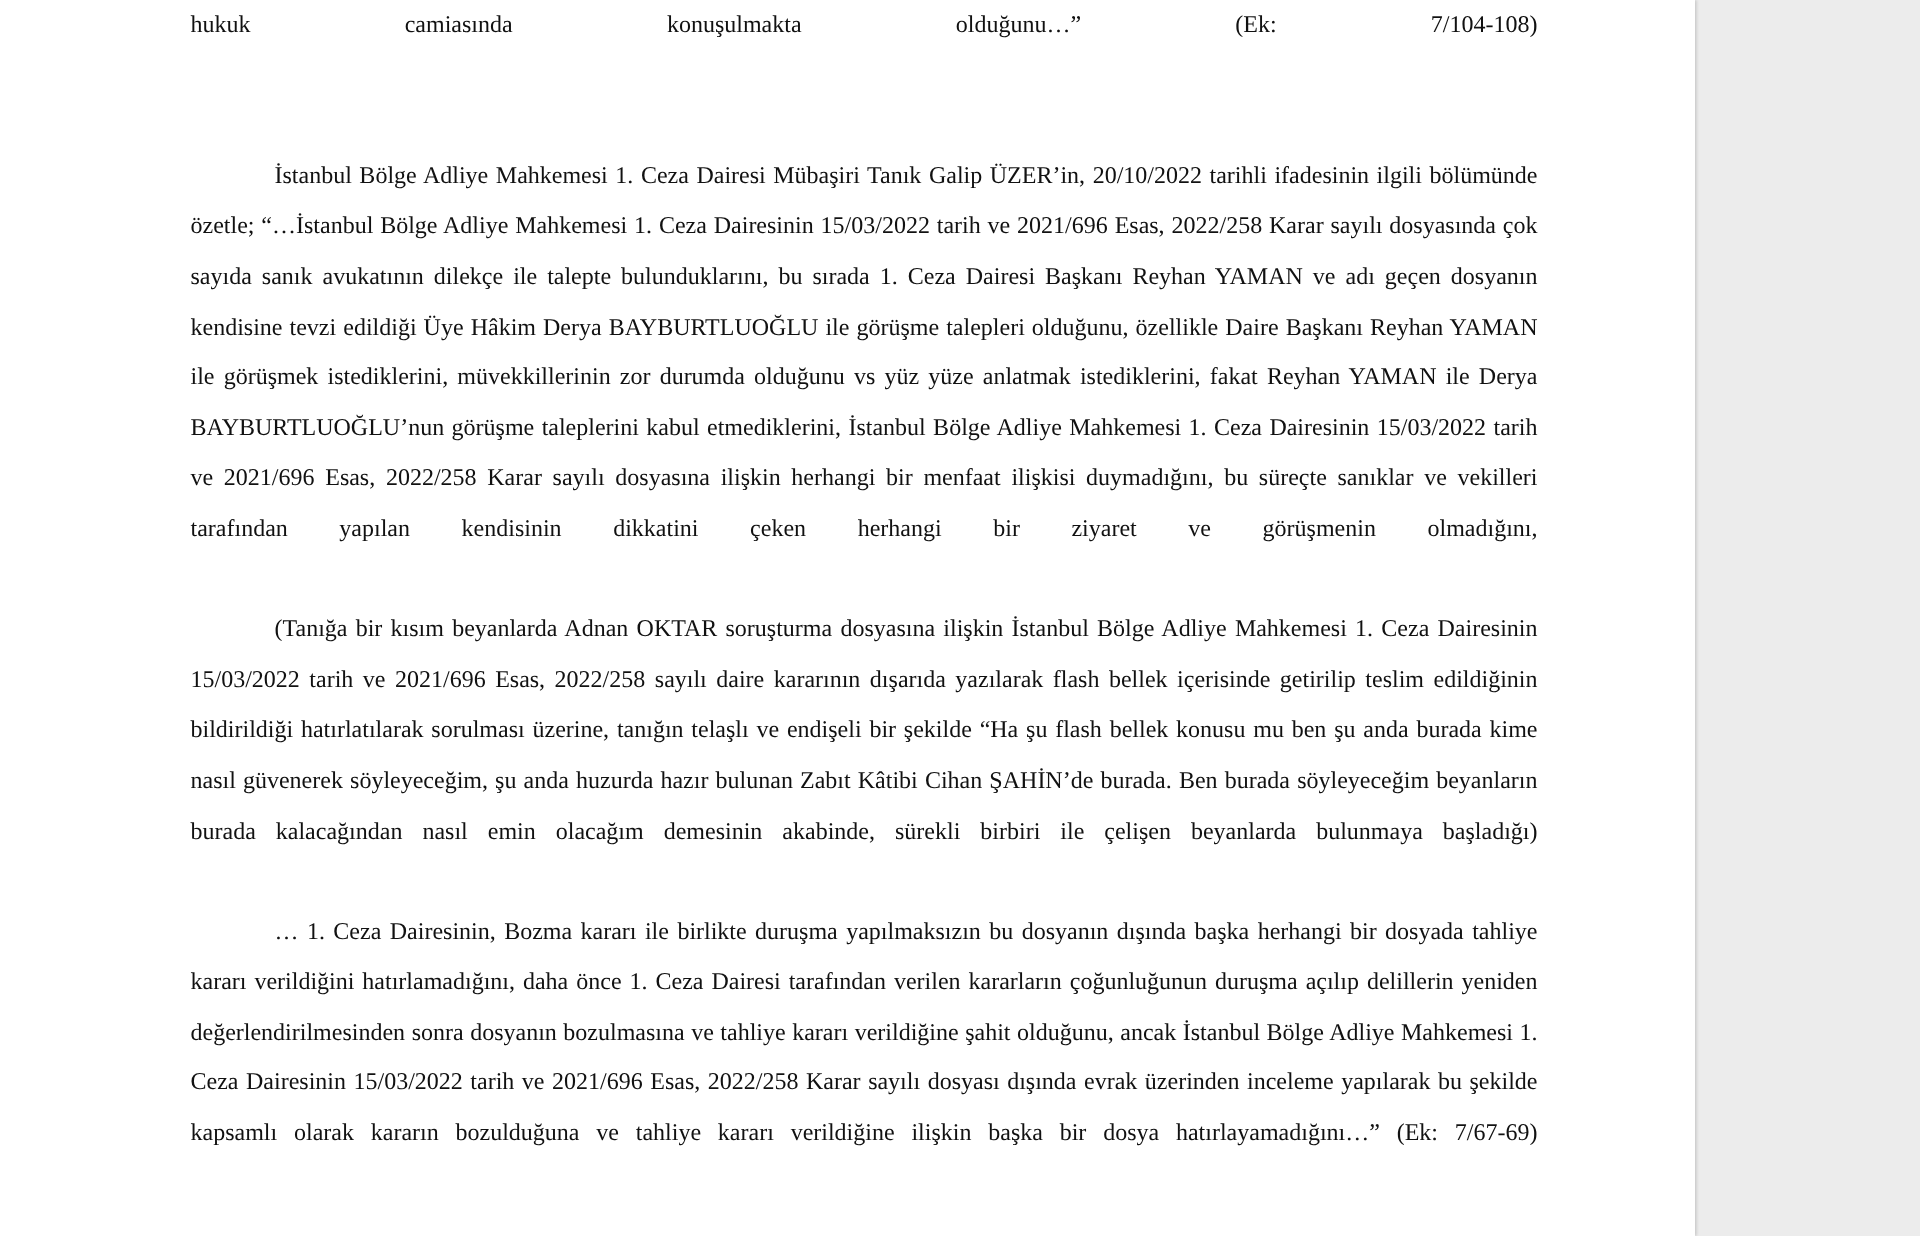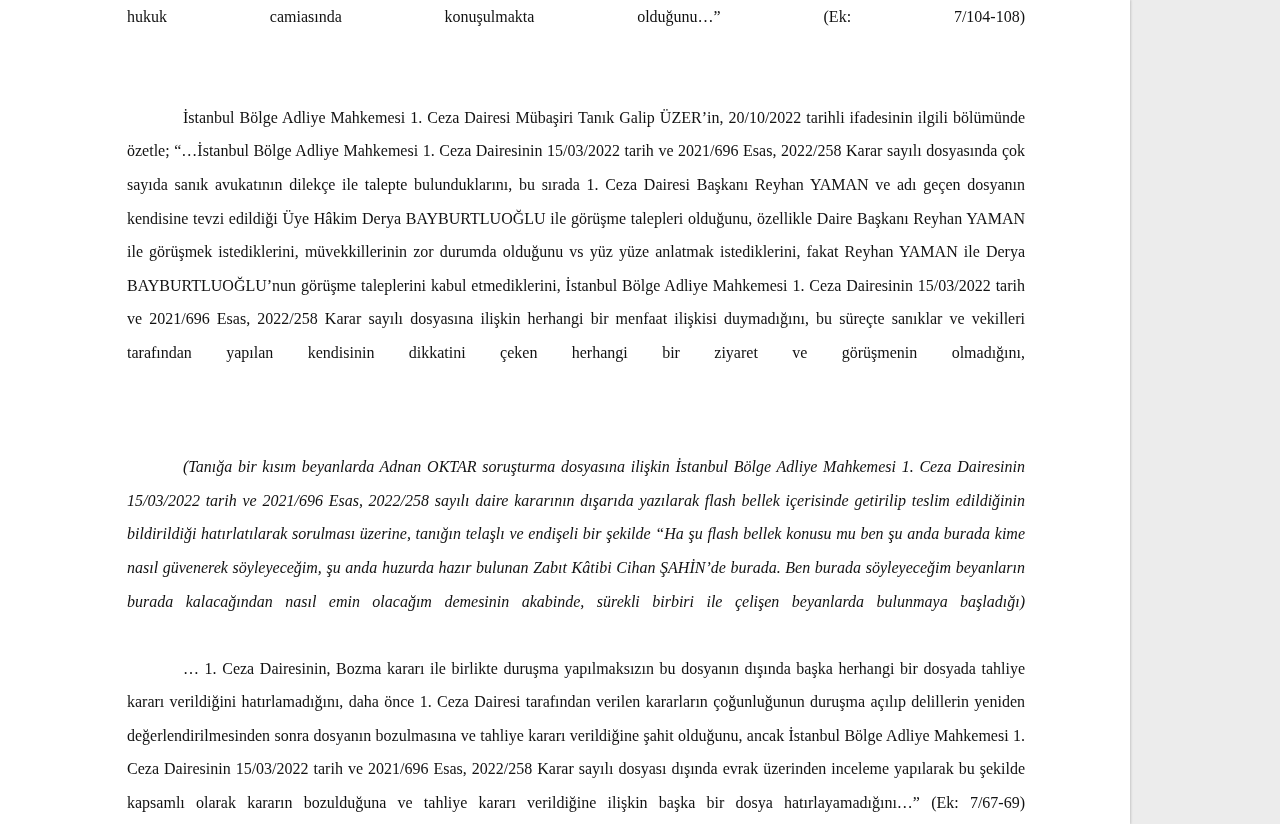--- a/index.html
+++ b/index.html
@@ -66,23 +66,21 @@
 
   .para.bold-lead {
     text-indent: 56px;
   }
 
   .para .lead-bold {
     font-weight: normal;
   }
 
   .para.italic {
-    font-style: italic;
     text-indent: 56px;
-    margin-top: 47px;
   }
 
   .spacer-line {
     height: 33.6px;
   }
 
   
   .para::after {
     content: "";
     display: inline-block;

